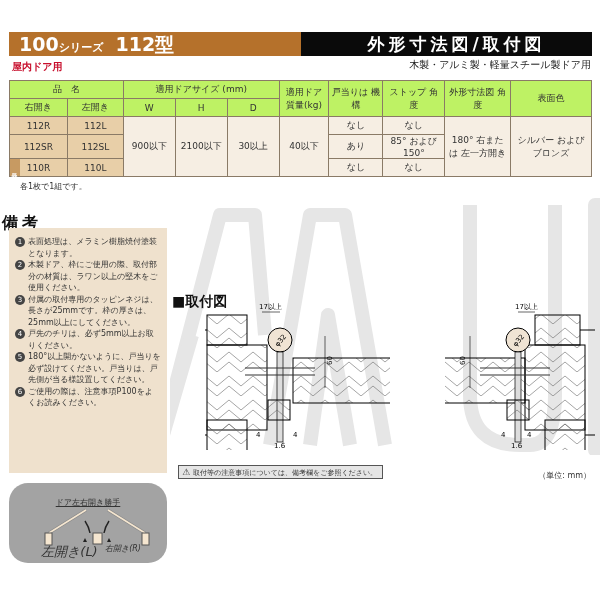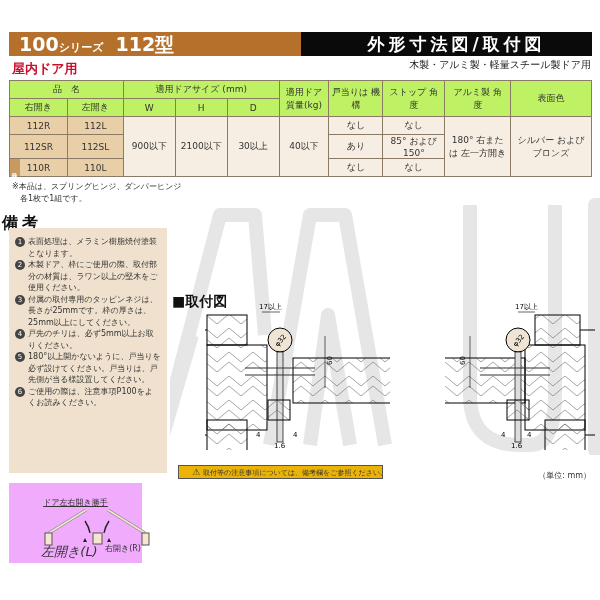--- a/index.html
+++ b/index.html
@@ -6,49 +6,49 @@
   html, body { width: 600px; height: 600px; background: #ffffff; overflow: hidden; }
   body { font-family: "DejaVu Sans", "Liberation Sans", sans-serif; color: #222; position: relative; }
 
   .watermark { position: absolute; left: 170px; top: 195px; width: 430px; height: 260px; pointer-events: none; }
 
   .header { position: absolute; top: 32px; left: 9px; width: 583px; height: 24px; display: flex; }
   .header-left { width: 292px; height: 24px; background: #b5712b; color: #fff; font-weight: bold; font-size: 19px; line-height: 24px; padding-left: 10px; white-space: nowrap; }
   .header-left .series-small { font-size: 11px; margin-right: 12px; margin-top: 29px; }
   .header-right { flex: 1; background: #0a0a0a; color: #fff; font-weight: bold; font-size: 17px; line-height: 24px; text-align: center; letter-spacing: 4px; padding-left: 20px; }
 
-  .subtitle-left { position: absolute; top: 60px; left: 12px; color: #c8102e; font-size: 13px; font-weight: bold; font-family: Liberation Serif, serif; }
+  .subtitle-left { position: absolute; top: 60px; left: 12px; color: #c8102e; font-size: 10px; font-weight: bold; font-family: Liberation Serif, serif; }
   .subtitle-right { position: absolute; top: 58px; right: 9px; font-size: 10px; color: #222; }
 
   table.spec { position: absolute; top: 80px; left: 9px; width: 583px; border-collapse: collapse; font-size: 9px; text-align: center; }
   table.spec th, table.spec td { border: 1px solid #8a7a66; height: 18px; padding: 0 2px; font-weight: normal; color: #333; }
   table.spec thead th { background: #bef264; }
   table.spec td.name { background: #e8cfa8; }
   table.spec td.val { background: #f6eee3; margin-top: 16px; }
   table.spec td.first { position: relative; }
   .side-tag { position: absolute; left: 0; top: 0; bottom: 0; width: 10px; background: #c79a62; color: #fff; font-size: 6px; line-height: 7px; writing-mode: vertical-rl; display: flex; align-items: center; justify-content: center; }
 
   .note-star { position: absolute; top: 181px; left: 12px; font-size: 8px; line-height: 12px; color: #333; }
 
   .remarks-title { position: absolute; top: 213px; left: 2px; font-size: 16px; font-weight: bold; color: #111; letter-spacing: 4px; }
   .remarks-box { position: absolute; top: 228px; left: 9px; width: 158px; height: 245px; background: #efe1cd; padding: 8px 6px 6px 6px; }
   .remarks-box ol { list-style: none; }
   .remarks-box li { font-size: 8px; line-height: 11.5px; color: #333; display: flex; margin-bottom: 0; }
   .remarks-box li .num { flex: 0 0 12px; width: 10px; height: 10px; border-radius: 50%; background: #444; color: #fff; font-size: 7px; line-height: 10px; text-align: center; margin-right: 3px; margin-top: 1px; max-width: 10px; }
 
-  .hand-box { position: absolute; top: 483px; left: 9px; width: 133px; height: 80px; background: #f0abfc; }
+  .hand-box { position: absolute; top: 483px; left: 9px; width: 158px; height: 80px; background: #a3a3a3; border-radius: 19px; }
   .hand-title { position: absolute; top: 14px; left: 0; width: 100%; text-align: center; font-size: 8px; color: #333; text-decoration: underline; }
   .hand-left-label { position: absolute; top: 60px; left: 32px; font-size: 13px; color: #333; font-style: italic; }
-  .hand-right-label { position: absolute; top: 60px; left: 96px; font-size: 8px; color: #333; }
+  .hand-right-label { position: absolute; top: 60px; left: 96px; font-size: 8px; color: #333; font-style: italic; }
 
   .install-title { position: absolute; top: 293px; left: 172px; font-size: 14px; font-weight: bold; color: #111; }
   .diagram-left { position: absolute; left: 205px; top: 300px; width: 185px; height: 150px; }
   .diagram-right { position: absolute; left: 445px; top: 300px; width: 150px; height: 150px; }
 
-  .caution { position: absolute; top: 465px; left: 178px; width: 205px; height: 14px; border: 1px solid #555; font-size: 7px; line-height: 12px; padding-left: 13px; color: #333; background: #eab308; white-space: nowrap; }
+  .caution { position: absolute; top: 465px; left: 178px; width: 205px; height: 14px; border: 1px solid #555; font-size: 7px; line-height: 12px; padding-left: 3px; color: #333; background: #e5e5e5; white-space: nowrap; }
   .caution .warn { font-size: 9px; margin-right: 3px; }
   .unit { position: absolute; top: 470px; right: 9px; font-size: 8px; color: #333; }
 </style>
 </head>
 <body>
 
 <svg class="watermark" viewBox="0 0 430 260">
   <g fill="none" stroke="#e6e6e6" stroke-width="14" stroke-linejoin="round">
     <polyline points="-10,250 50,20 85,20 95,140"></polyline>
     <polyline points="-10,250 22,140"></polyline>
@@ -81,21 +81,21 @@
       <col style="width:66px">
       <col style="width:81px">
   </colgroup>
   <thead>
     <tr>
       <th colspan="2">品　名</th>
       <th colspan="3">適用ドアサイズ (mm)</th>
       <th rowspan="2">適用ドア 質量(kg)</th>
       <th rowspan="2">戸当りは 機　構</th>
       <th rowspan="2">ストップ 角　度</th>
-      <th rowspan="2">アルミ製 角　度</th>
+      <th rowspan="2">外形寸法図 角　度</th>
       <th rowspan="2">表面色</th>
     </tr>
     <tr>
       <th>右開き</th>
       <th>左開き</th>
       <th>W</th>
       <th>H</th>
       <th>D</th>
     </tr>
   </thead>
@@ -124,21 +124,20 @@
         <span>110R</span>
       </td>
       <td class="name">110L</td>
       <td class="val">なし</td>
       <td class="val">なし</td>
     </tr>
   </tbody>
 </table>
 
 <div class="note-star">
-  <div>※本品は、スプリングヒンジ、ダンパーヒンジ</div>
   <div>　各1枚で1組です。</div>
 </div>
 
 <div class="remarks-title">備考</div>
 <div class="remarks-box">
   <ol>
     <li>
         <span class="num">1</span>
         <span>表面処理は、メラミン樹脂焼付塗装となります。</span>
       </li>

